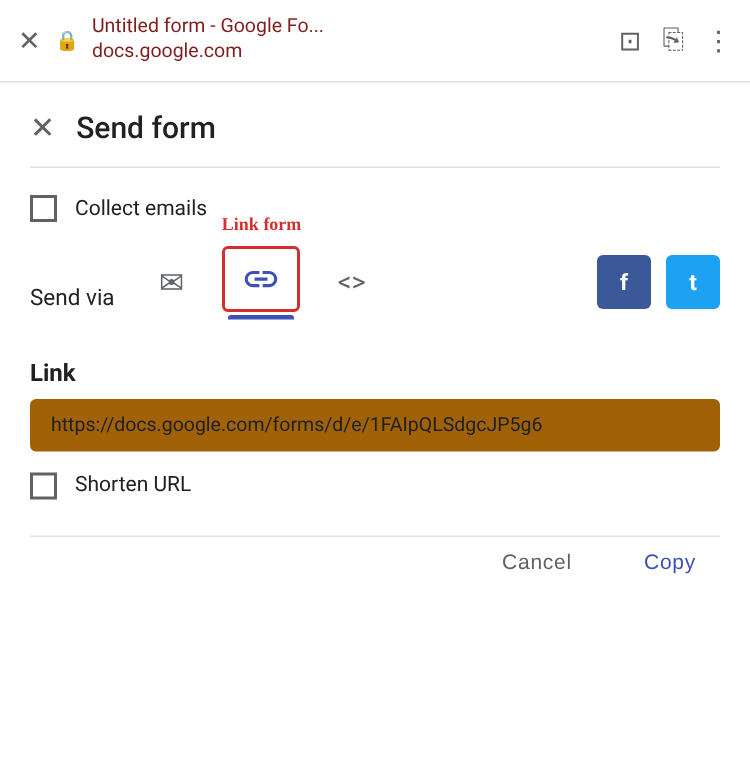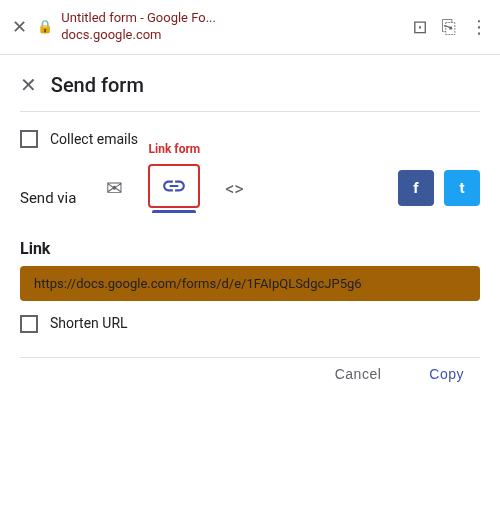--- a/index.html
+++ b/index.html
@@ -136,20 +136,21 @@
     }
     .link-form-label {
       position: absolute;
       top: -22px;
       left: 50%;
       transform: translateX(-50%);
       font-size: 12px;
       color: #d32f2f;
       font-weight: 700;
       white-space: nowrap;
+      font-family: Liberation Serif, serif;
     }
     .link-underline {
       width: 44px;
       height: 3px;
       background: #3f51b5;
       margin-top: 2px;
       border-radius: 2px 2px 0 0;
     }
 
     

